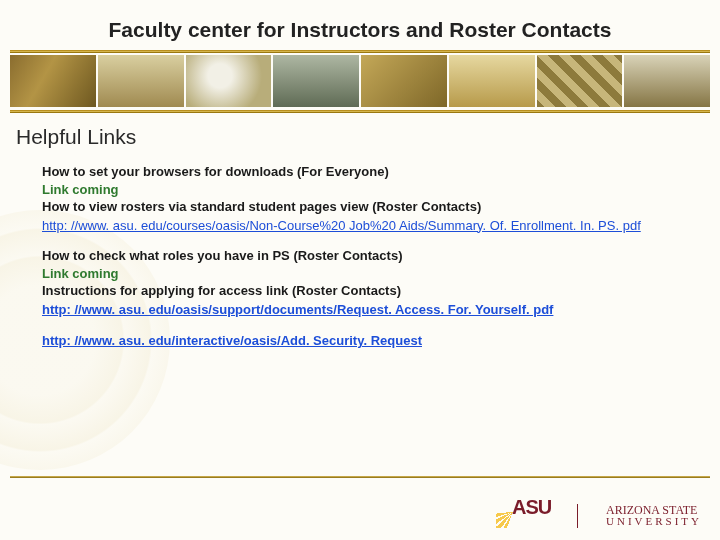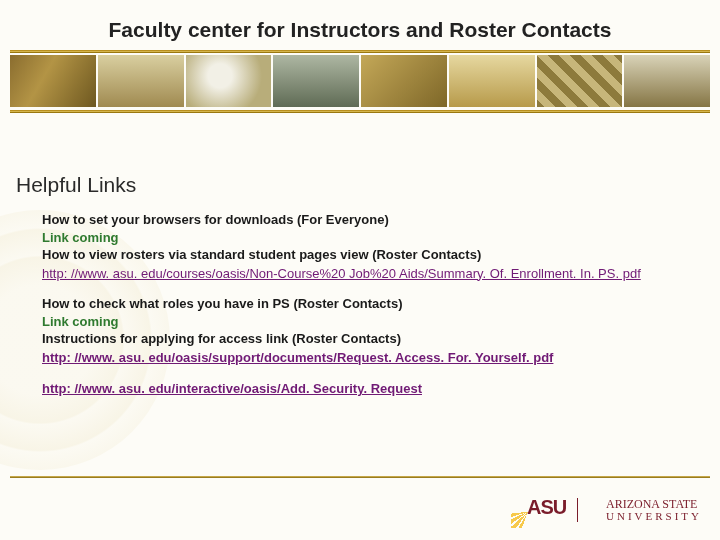--- a/index.html
+++ b/index.html
@@ -61,43 +61,42 @@
   .content {
     position: relative;
     z-index: 2;
     padding: 10px 16px 0 16px;
   }
   .section-title {
     font-size: 21px;
     font-family: Arial, sans-serif;
     color: #2a2a2a;
     margin-bottom: 14px;
-    margin-top: 48px;
   }
   .line { font-size: 13px; line-height: 1.35; color: #1a1a1a; font-family: Arial, sans-serif; padding-left: 26px; }
   .bold { font-weight: bold; }
   .green { color: #2f7a2f; font-weight: bold; }
-  .blue { color: #701a75; }
+  .blue { color: #1d4ed8; }
   .spacer { height: 13px; }
   .bottom-rule {
     position: absolute;
     left: 10px; right: 10px;
     bottom: 62px;
     height: 2px;
     background: linear-gradient(#d6bb64, #b3922f);
     border-bottom: 1px solid #9a7d1f;
     z-index: 2;
   }
   .footer {
     position: absolute;
     right: 18px;
     bottom: 12px;
     display: flex;
-    align-items: center;
-    gap: 12px;
+    align-items: flex-end;
+    gap: 27px;
     z-index: 2;
   }
   .asu-mark {
     width: 54px;
     height: 36px;
     position: relative;
   }
   .asu-mark .burst {
     position: absolute;
     left: 0; top: 0;

